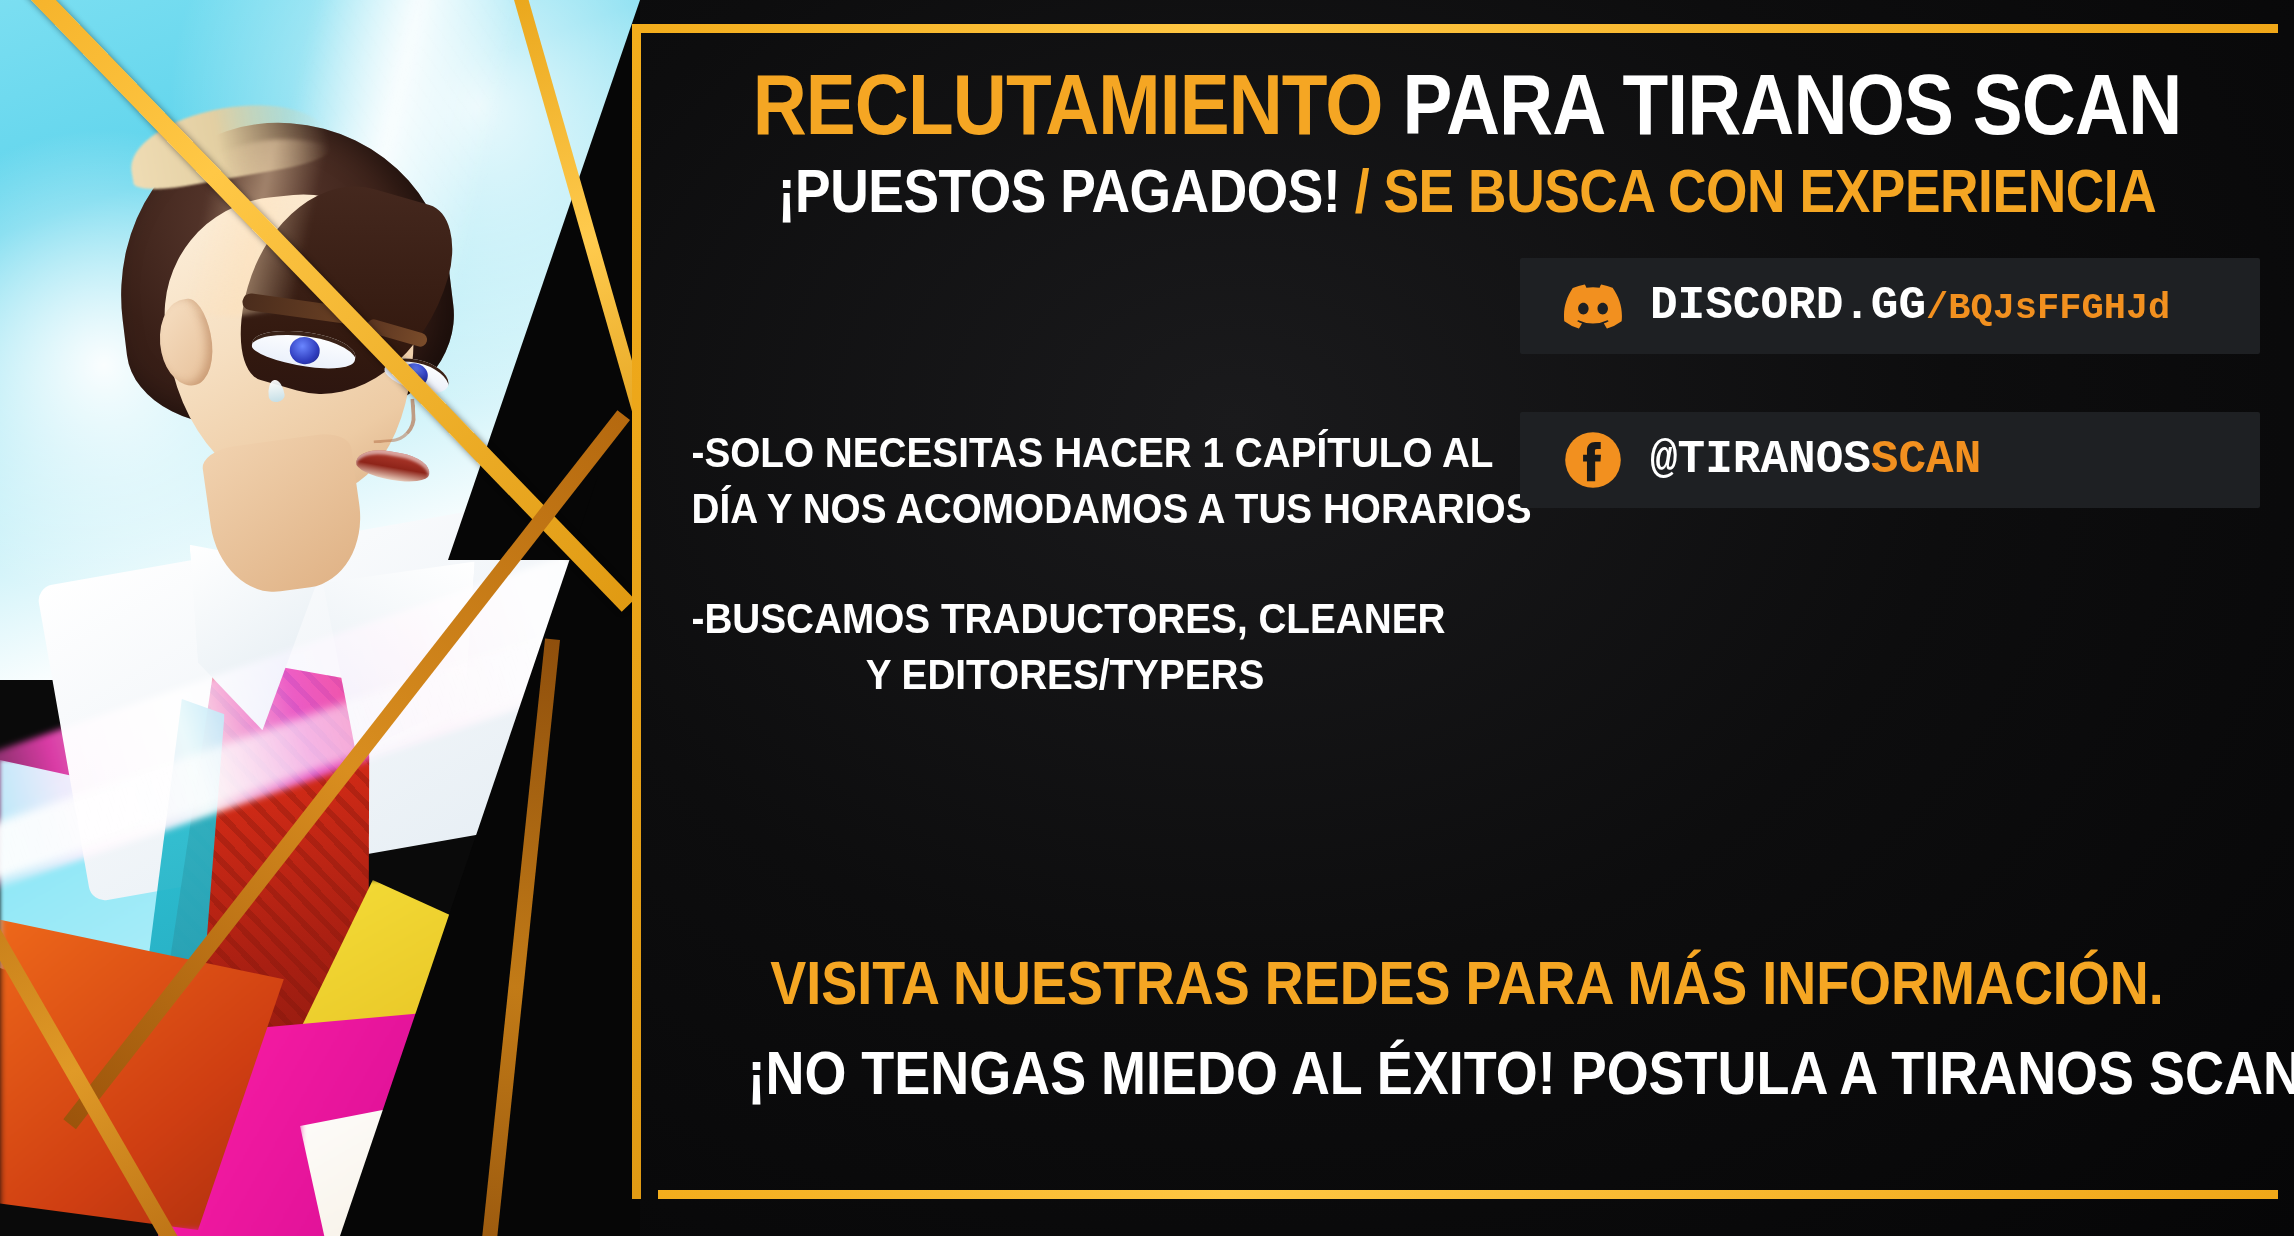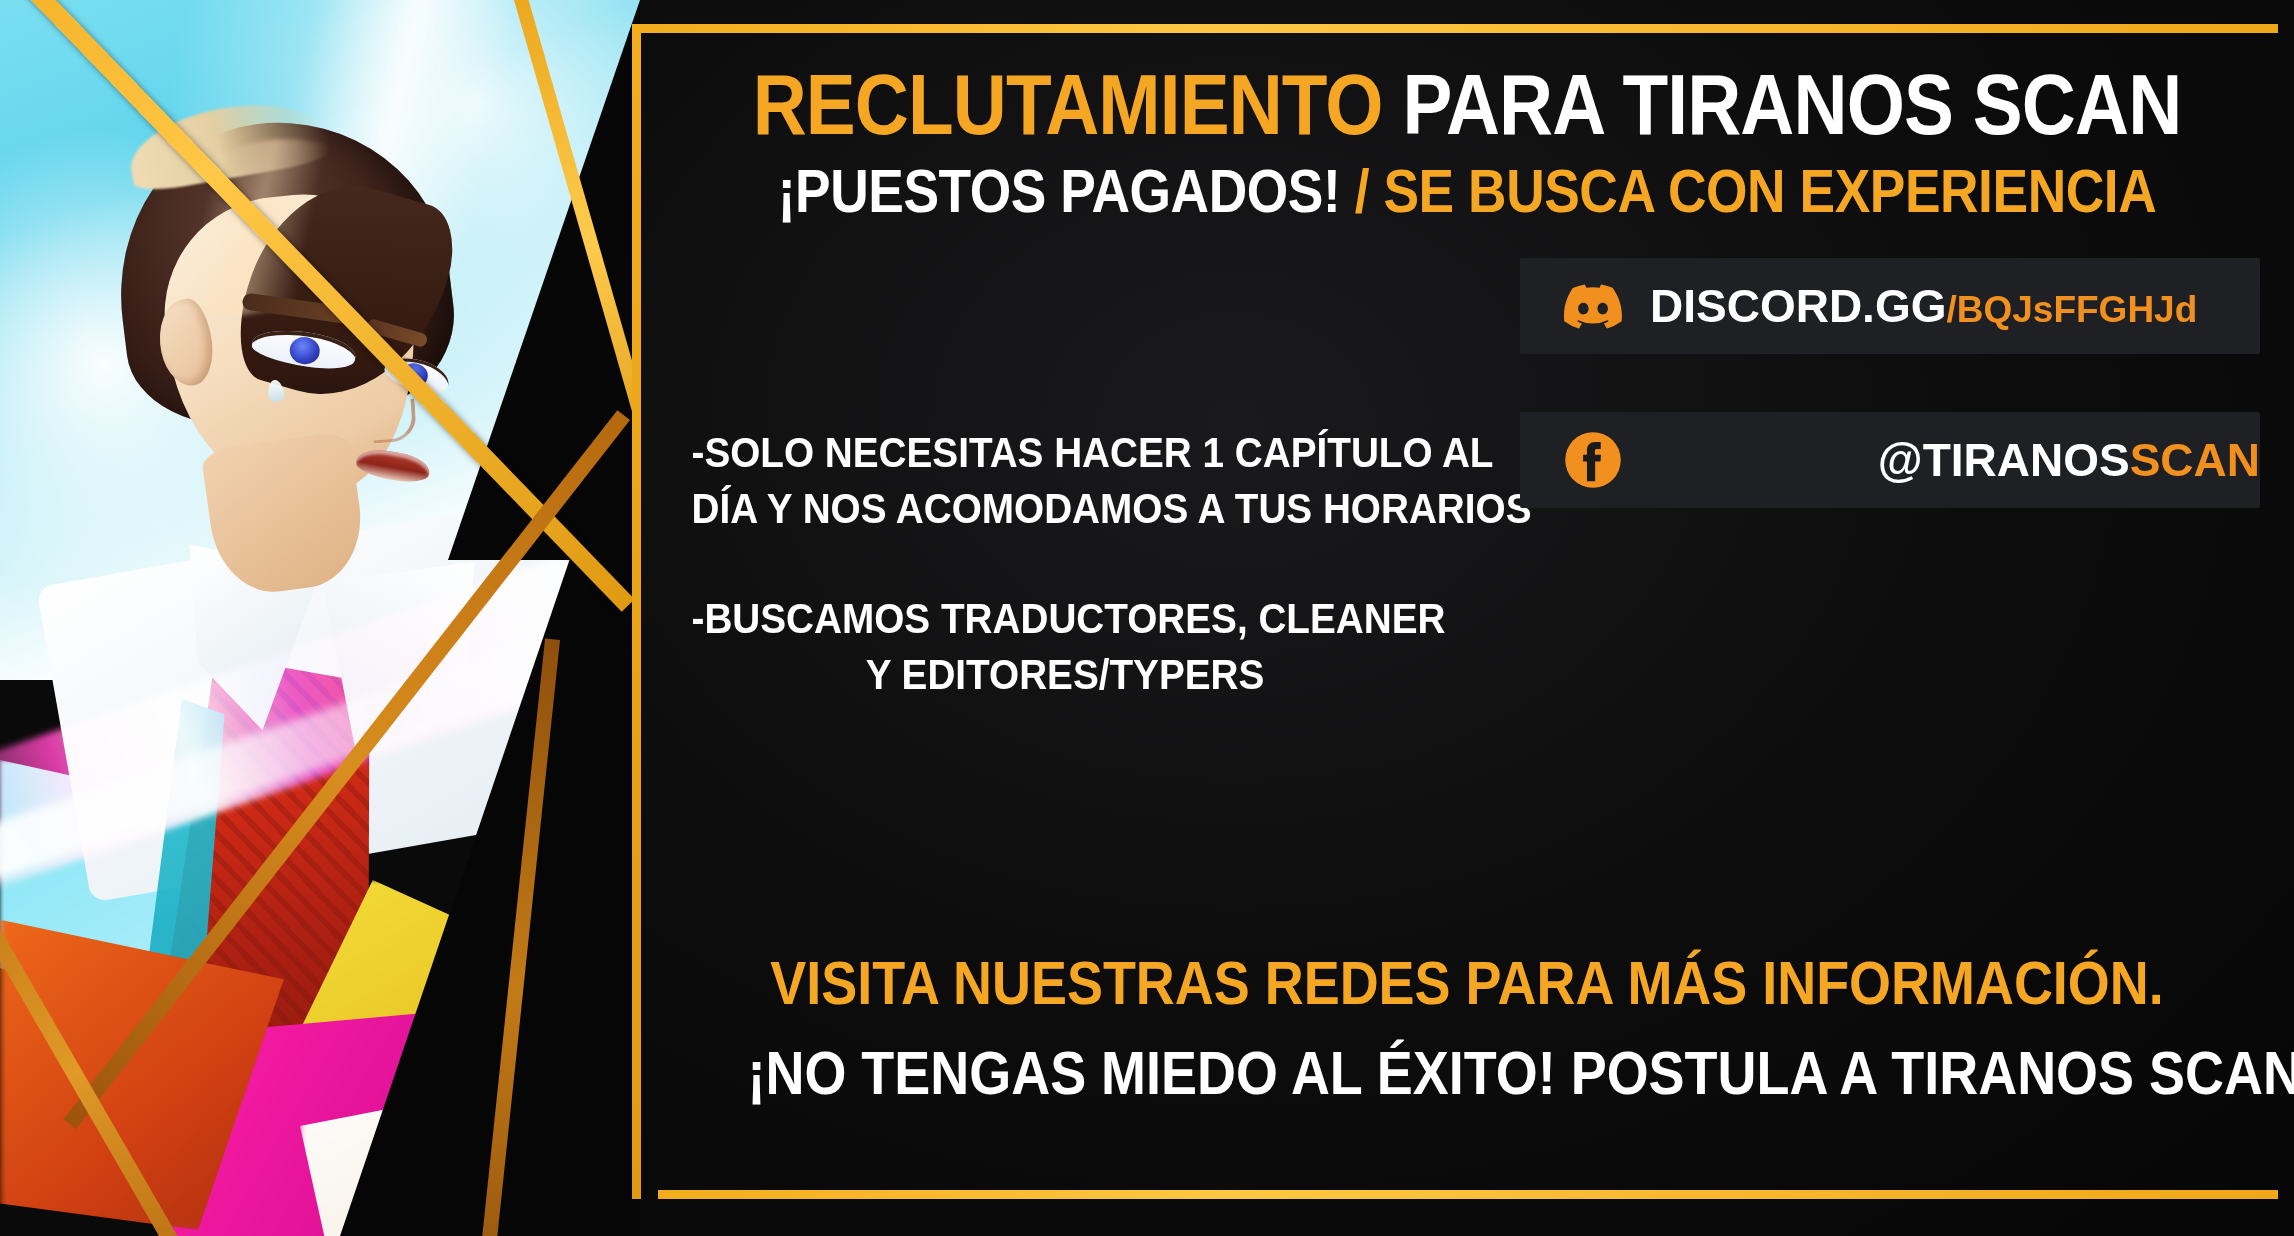--- a/index.html
+++ b/index.html
@@ -367,29 +367,29 @@
   .contact-card {
     position:relative;
     height:96px;
     margin-bottom:58px;
     background:#1e2023;
     display:flex;
     align-items:center;
     padding-left:42px;
     border-radius:2px;
   }
-  .contact-card:last-child { margin-bottom:0;justify-content:space-between; }
+  .contact-card:last-child { margin-bottom:0; }
   .contact-icon {
     width:62px; height:62px;
     margin-right:26px;
     flex:0 0 auto;
     display:flex; align-items:center; justify-content:center;
   }
   .contact-text {
-    font-family:Liberation Sans, sans-serif;
+    font-family:Liberation Mono, monospace;
     font-weight:bold;
     font-size:46px;
     letter-spacing:0px;
     white-space:nowrap;
   }
   .ct-white { color:#ffffff; }
   .ct-orange { color:#f2901f; }
   .ct-small { font-size:37px; }
 
   

